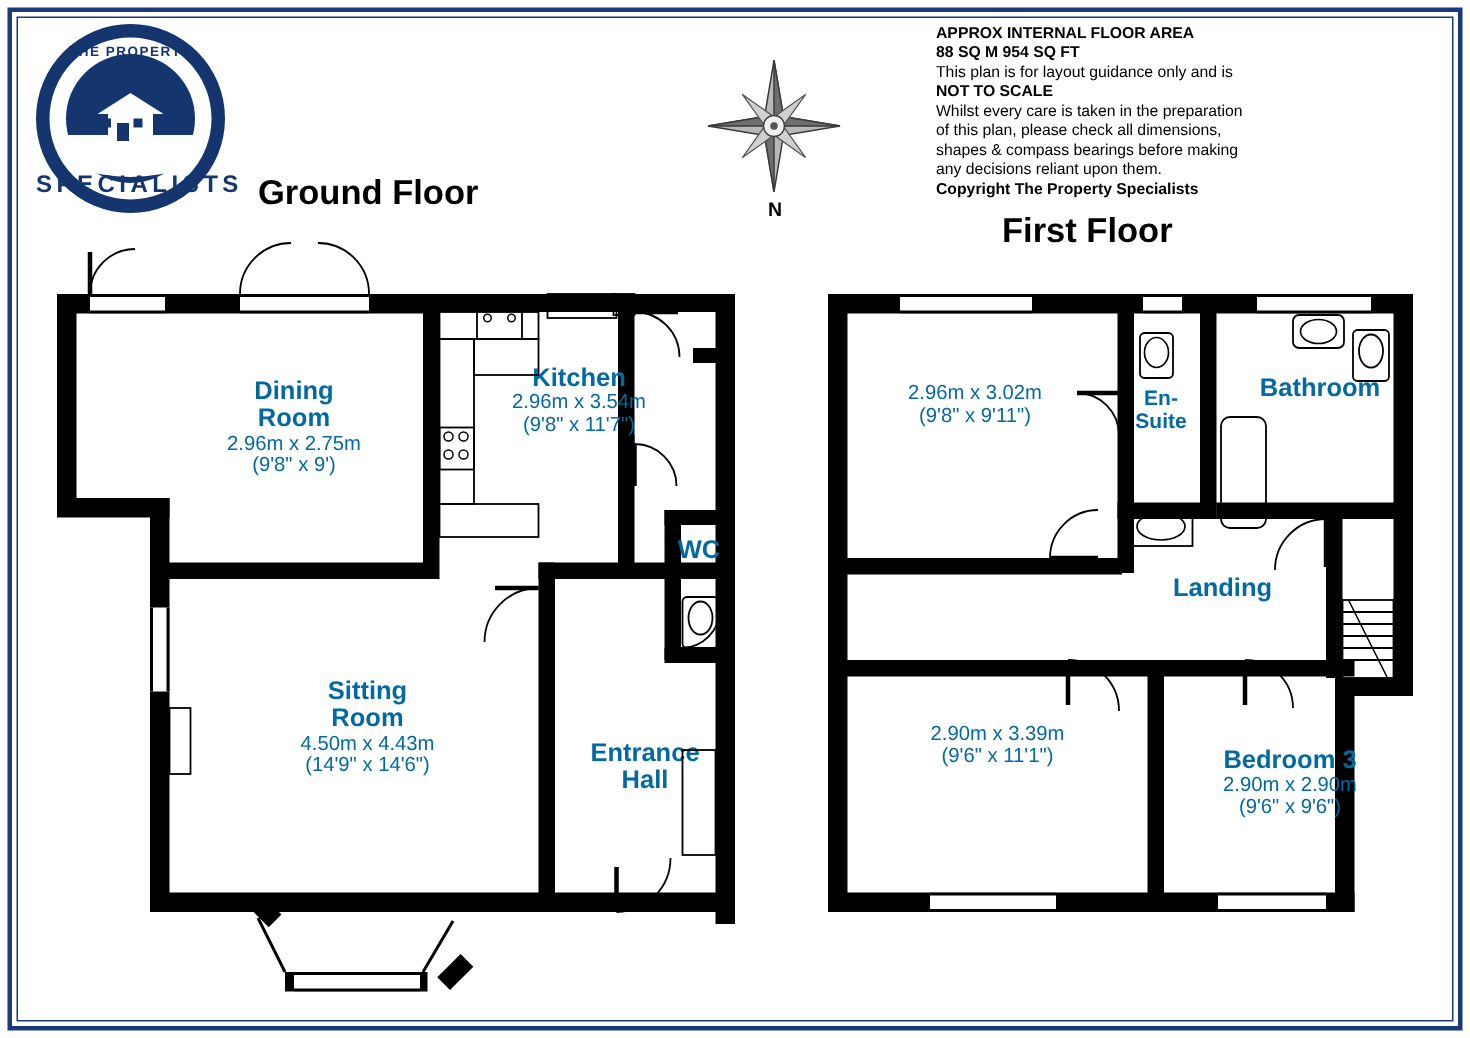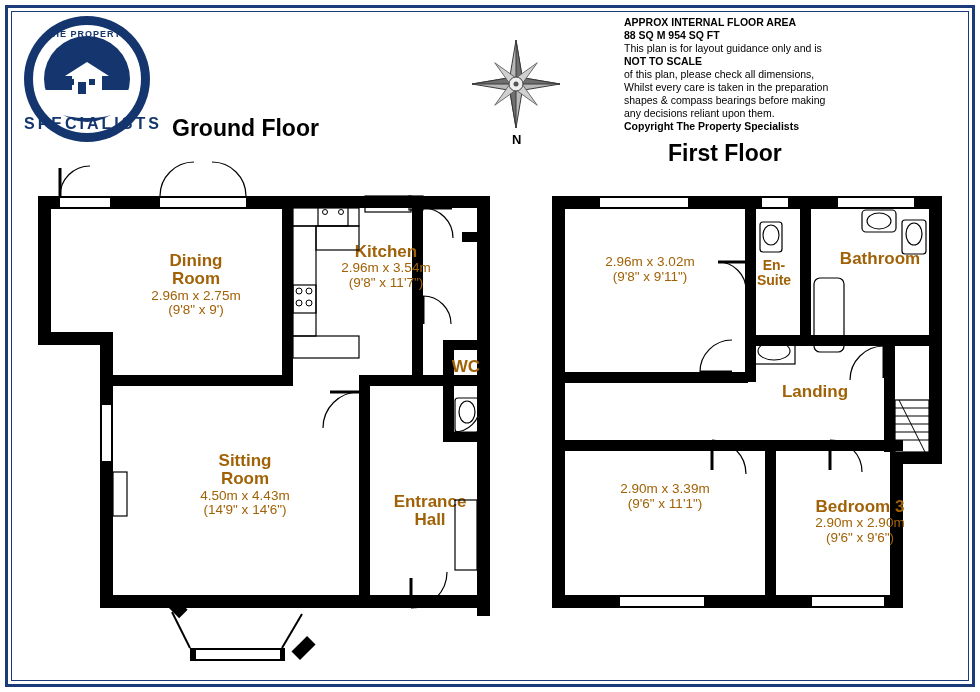--- a/index.html
+++ b/index.html
@@ -164,21 +164,21 @@
   }
   #title-ground { left: 172px; top: 115px; }
   #title-first  { left: 668px; top: 140px; }
 
   
   .wall { position: absolute; background: #000000; }
 
   .label {
     position: absolute;
     text-align: center;
-    color: #a16207;
+    color: #0369a1;
     line-height: 1.08;
   }
   .label .rname {
     font-size: 17px;
     font-weight: bold;
     display: block;
     white-space: nowrap;
   }
   .label .rdim {
     font-size: 13.5px;
@@ -237,22 +237,22 @@
       <div class="t-top">THE PROPERTY</div>
       <div class="t-bot">SPECIALISTS</div>
     </div>
   </div>
 
   <div class="note">
     <div class="b">APPROX INTERNAL FLOOR AREA</div>
     <div class="b">88 SQ M 954 SQ FT</div>
     <div>This plan is for layout guidance only and is</div>
     <div class="b">NOT TO SCALE</div>
+    <div>Whilst every care is taken in the preparation</div>
     <div>of this plan, please check all dimensions,</div>
-    <div>Whilst every care is taken in the preparation</div>
     <div>shapes &amp; compass bearings before making</div>
     <div>any decisions reliant upon them.</div>
     <div class="b">Copyright The Property Specialists</div>
   </div>
 
   <div class="compass">
     <svg width="96" height="100" viewBox="0 0 96 100">
       <g transform="translate(48,48)">
         <polygon points="0,-44 6,-8 0,0 -6,-8" fill="#b8b8b8" stroke="#3a3a3a" stroke-width="1"></polygon>
         <polygon points="0,-44 6,-8 0,0" fill="#6f6f6f" stroke="#3a3a3a" stroke-width="1"></polygon>

